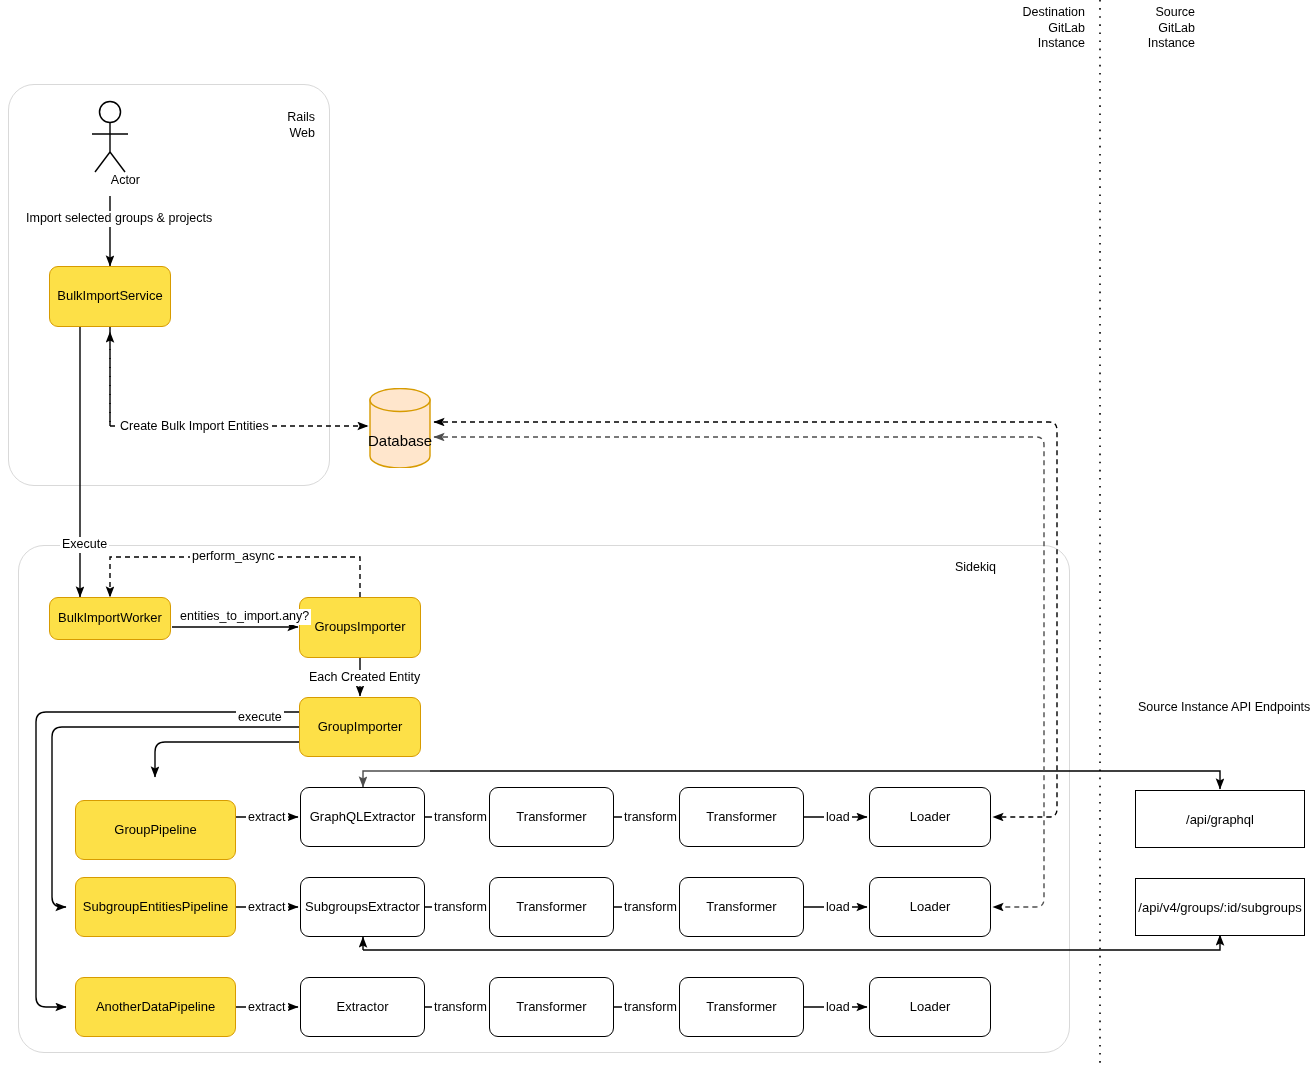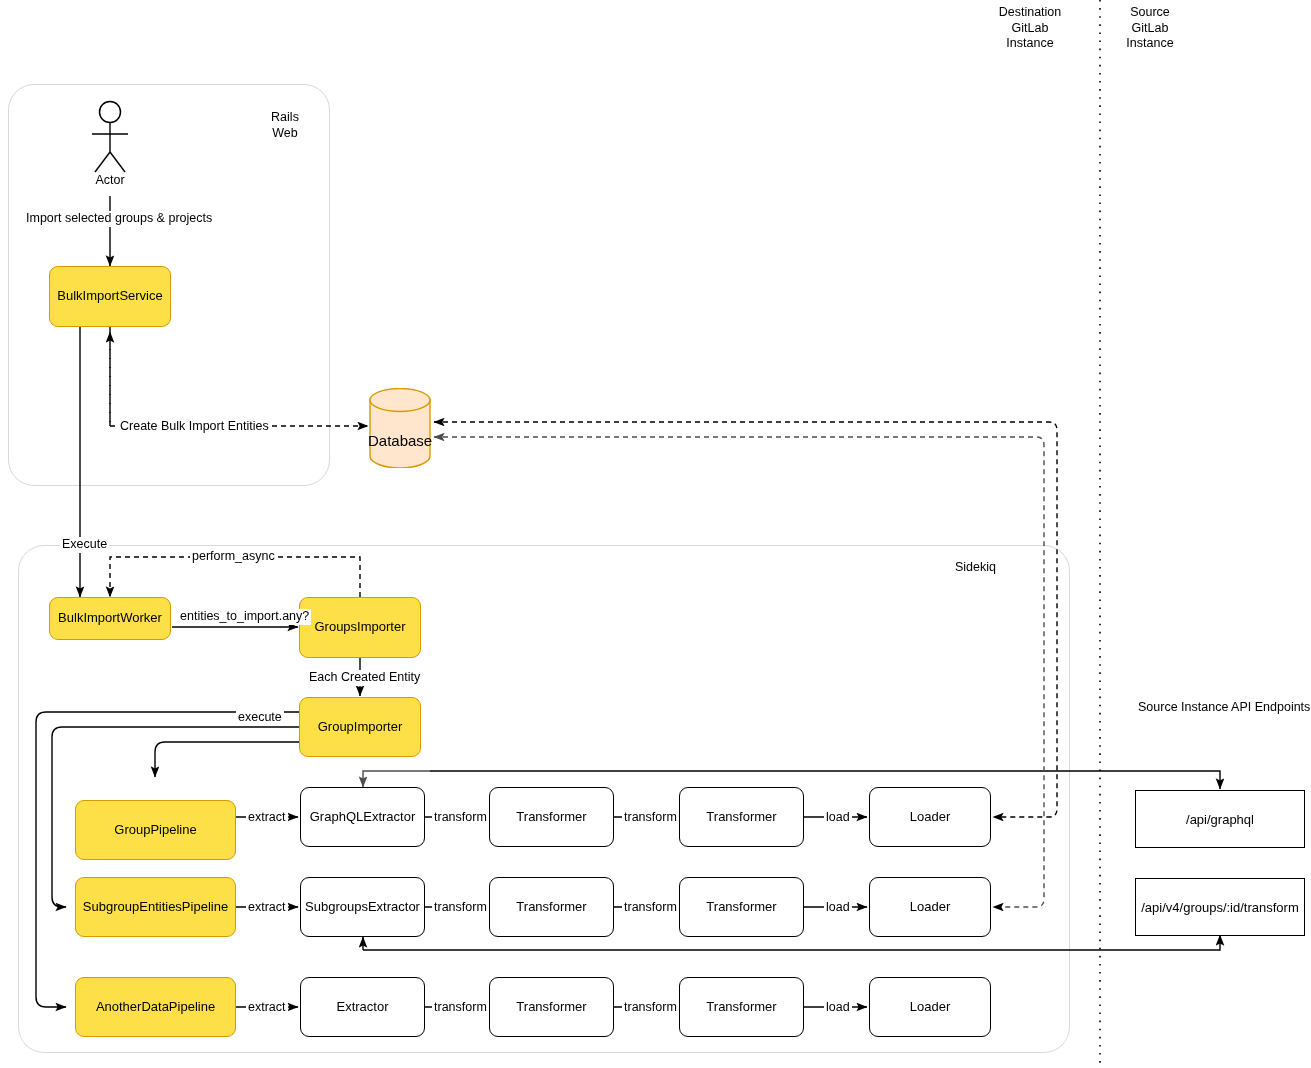--- a/index.html
+++ b/index.html
@@ -57,21 +57,21 @@
     background: transparent;
   }
   .lbl {
     position: absolute;
     font-size: 12.5px;
     color: #000000;
     line-height: 1.25;
     white-space: pre;
     background: transparent;
   }
-  .lbl.center { text-align: center; }
+  .lbl.center { text-align: right; }
   .lbl.edge {
     background: #ffffff;
     padding: 0 2px;
   }
   .api-box {
     position: absolute;
     box-sizing: border-box;
     background: #ffffff;
     border: 1.4px solid #000000;
     display: flex;
@@ -203,21 +203,21 @@
 
   <div class="node rounded plain" style="left:489px; top:877px; width:125px; height:60px;">Transformer</div>
   <div class="node rounded plain" style="left:679px; top:877px; width:125px; height:60px;">Transformer</div>
   <div class="node rounded plain" style="left:869px; top:877px; width:122px; height:60px;">Loader</div>
 
   <div class="node rounded plain" style="left:489px; top:977px; width:125px; height:60px;">Transformer</div>
   <div class="node rounded plain" style="left:679px; top:977px; width:125px; height:60px;">Transformer</div>
   <div class="node rounded plain" style="left:869px; top:977px; width:122px; height:60px;">Loader</div>
 
   <div class="api-box" style="left:1135px; top:790px; width:170px; height:58px;">/api/graphql</div>
-  <div class="api-box" style="left:1135px; top:878px; width:170px; height:58px;">/api/v4/groups/:id/transform</div>
+  <div class="api-box" style="left:1135px; top:878px; width:170px; height:58px;">/api/v4/groups/:id/subgroups</div>
 
   <div class="lbl center" style="left: 975px; top: 5px; width: 110px; white-space: pre-line;">Destination
 GitLab
 Instance</div>
   <div class="lbl center" style="left: 1105px; top: 5px; width: 90px; white-space: pre-line;">Source
 GitLab
 Instance</div>
 
   <div class="lbl center" style="left: 255px; top: 110px; width: 60px; white-space: pre-line;">Rails
 Web</div>

